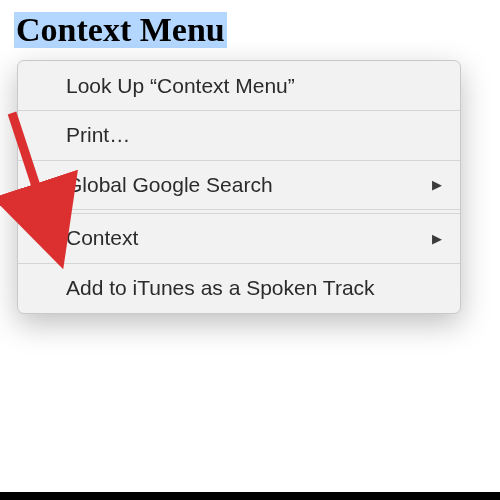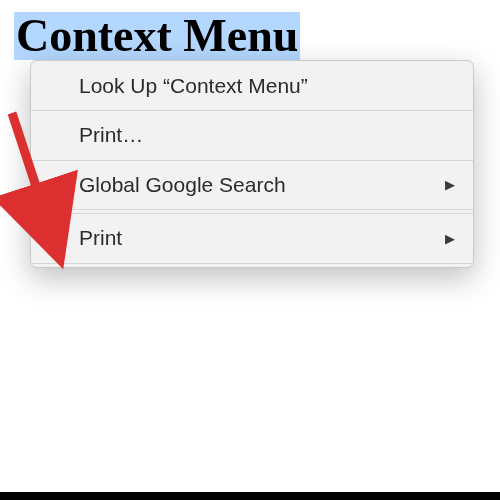--- a/index.html
+++ b/index.html
@@ -9,31 +9,31 @@
       width: 500px;
       height: 500px;
       position: relative;
       overflow: hidden;
     }
     .selected-text {
       position: absolute;
       top: 12px;
       left: 14px;
       font-family: Georgia, "Times New Roman", serif;
-      font-size: 46px;
+      font-size: 34px;
       font-weight: 700;
       color: #000;
       background: #b3d7ff;
       padding: 0 2px;
       line-height: 1.05;
     }
     .context-menu {
       position: absolute;
       top: 60px;
-      left: 30px;
+      left: 17px;
       width: 444px;
       background: #f2f2f2;
       border: 1px solid #c9c9c9;
       border-radius: 7px;
       box-shadow: 0 10px 30px rgba(0,0,0,0.25);
       overflow: hidden;
     }
     .menu-item {
       padding: 6px 20px 6px 48px;
       font-size: 21px;
@@ -123,26 +123,29 @@
     <span>Global Google Search</span>
     <span class="submenu-arrow">▶</span>
   </div>
 
   <div class="divider"></div>
 
 
   <div class="divider"></div>
 
   <div class="menu-item">
-    <span>Print</span>
+    <span>Context</span>
     <span class="submenu-arrow">▶</span>
   </div>
 
   <div class="divider"></div>
 
+  <div class="menu-item last">
+    <span>Add to iTunes as a Spoken Track</span>
+  </div>
 
 </div>
 
 <svg class="red-arrow" viewBox="0 0 90 180">
   <defs>
     <marker id="ahead" markerWidth="10" markerHeight="10" refX="6" refY="5" orient="auto">
       <path d="M0,0 L10,5 L0,10 Z" fill="#dc2f2f"></path>
     </marker>
   </defs>
   <line x1="12" y1="8" x2="52" y2="130" stroke="#dc2f2f" stroke-width="9" marker-end="url(#ahead)"></line>

